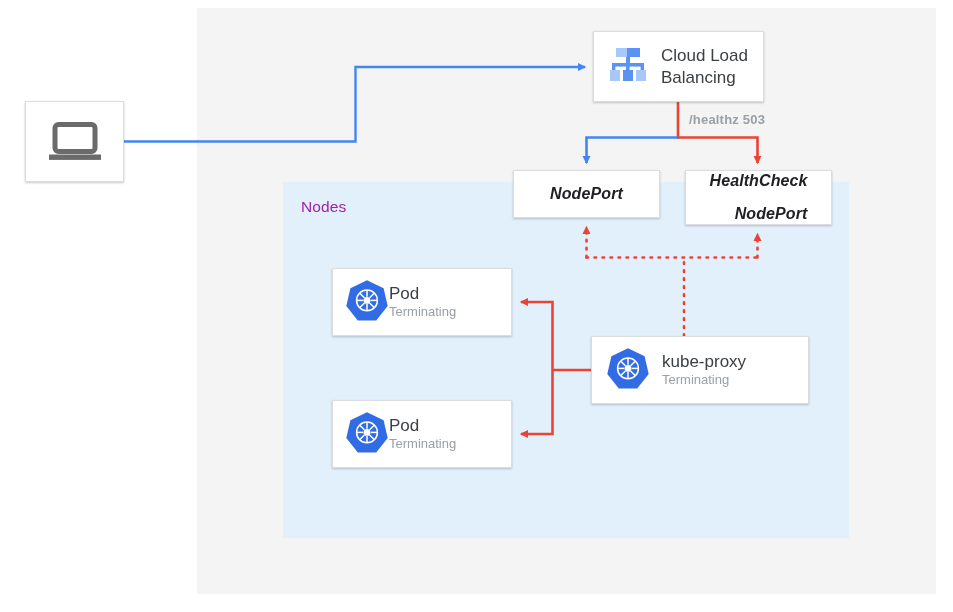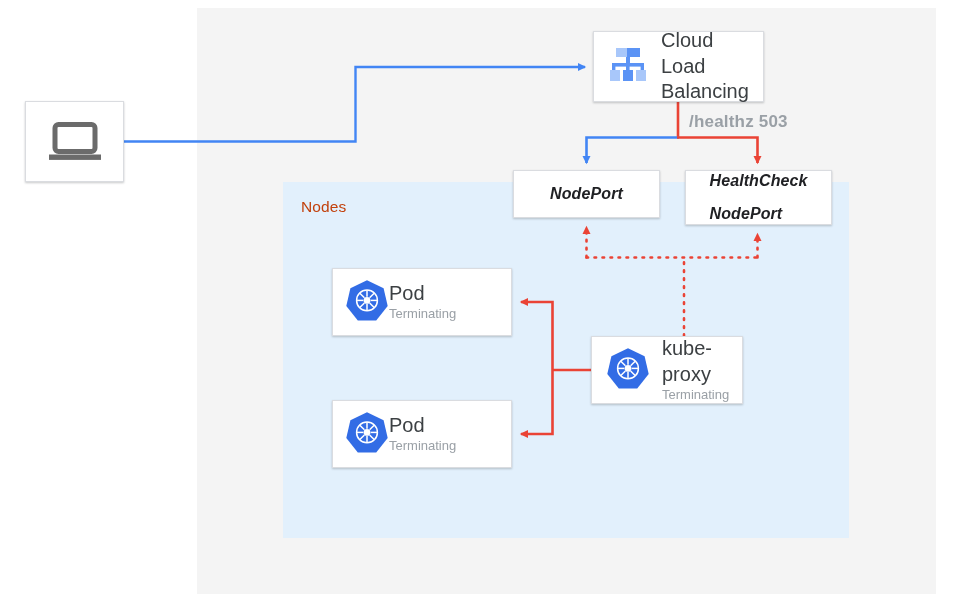--- a/index.html
+++ b/index.html
@@ -34,21 +34,21 @@
     top: 182px;
     width: 566px;
     height: 356px;
     background: #e2f0fc;
   }
   .nodes-label {
     position: absolute;
     left: 301px;
     top: 198px;
     font-size: 15.5px;
-    color: #c2410c;
+    color: #a21caf;
     letter-spacing: .1px;
     white-space: nowrap;
   }
 
   
   .card {
     position: absolute;
     background: #ffffff;
     border: 1px solid #dadce0;
     box-shadow: 0 1px 2px rgba(60,64,67,.28);
@@ -67,54 +67,54 @@
     justify-content: center;
   }
   .title-strong {
     font-size: 16px;
     font-weight: bold;
     color: #202124;
     line-height: 1.28;
     letter-spacing: .1px;
   }
   .title-plain {
-    font-size: 20px;
+    font-size: 17px;
     font-weight: normal;
     color: #3c4043;
     line-height: 1.28;
   }
   .subtitle {
     font-size: 13px;
     font-weight: normal;
     color: #9aa0a6;
     line-height: 1.3;
   }
 
   
   .client-box   { left: 25px;  top: 101px; width: 99px;  height: 81px; justify-content: center; }
   .clb-box      { left: 593px; top: 31px;  width: 171px; height: 71px; padding-left: 13px; }
   .nodeport-box { left: 513px; top: 170px; width: 147px; height: 48px; }
   .hcnp-box     { left: 685px; top: 170px; width: 147px; height: 55px; }
   .pod-box-1    { left: 332px; top: 268px; width: 180px; height: 68px; padding-left: 12px; }
   .pod-box-2    { left: 332px; top: 400px; width: 180px; height: 68px; padding-left: 12px; }
-  .kubeproxy-box{ left: 591px; top: 336px; width: 152px; height: 68px; padding-left: 14px; }
+  .kubeproxy-box{ left: 591px; top: 336px; width: 218px; height: 68px; padding-left: 14px; }
 
   .clb-text     { margin-left: 12px; }
   .pod-text     { }
   .kp-text      { margin-left: 12px; }
 
   
   .laptop-icon { width: 56px; height: 40px; position: relative; }
 
   
   .healthz-label {
     position: absolute;
     left: 689px;
     top: 112px;
-    font-size: 17px;
+    font-size: 13px;
     font-weight: bold;
     color: #9aa0a6;
     white-space: nowrap;
     letter-spacing: .2px;
     text-align: right;
   }
 
   svg.wires {
     position: absolute;
     left: 0;
@@ -204,21 +204,21 @@
       <span class="title-plain">Cloud Load</span>
       <span class="title-plain">Balancing</span>
     </span>
   </div>
 
   <div class="card center nodeport-box">
     <span class="title-strong">NodePort</span>
   </div>
 
   <div class="card center hcnp-box">
-    <span class="card-text" style="align-items:flex-start;gap:12px;">
+    <span class="card-text" style="align-items:flex-end;gap:12px;">
       <span class="title-strong">HealthCheck</span>
       <span class="title-strong">NodePort</span>
     </span>
   </div>
 
   <div class="card pod-box-1">
     <span>
       <svg width="44" height="44" viewBox="0 0 44 44">
         <path d="M22 2.2 L38.6 10.2 L42.7 28.1 L31.2 42.4 L12.8 42.4 L1.3 28.1 L5.4 10.2 Z" fill="#326ce5"></path>
         <g stroke="#ffffff" stroke-width="1.5" fill="none">

